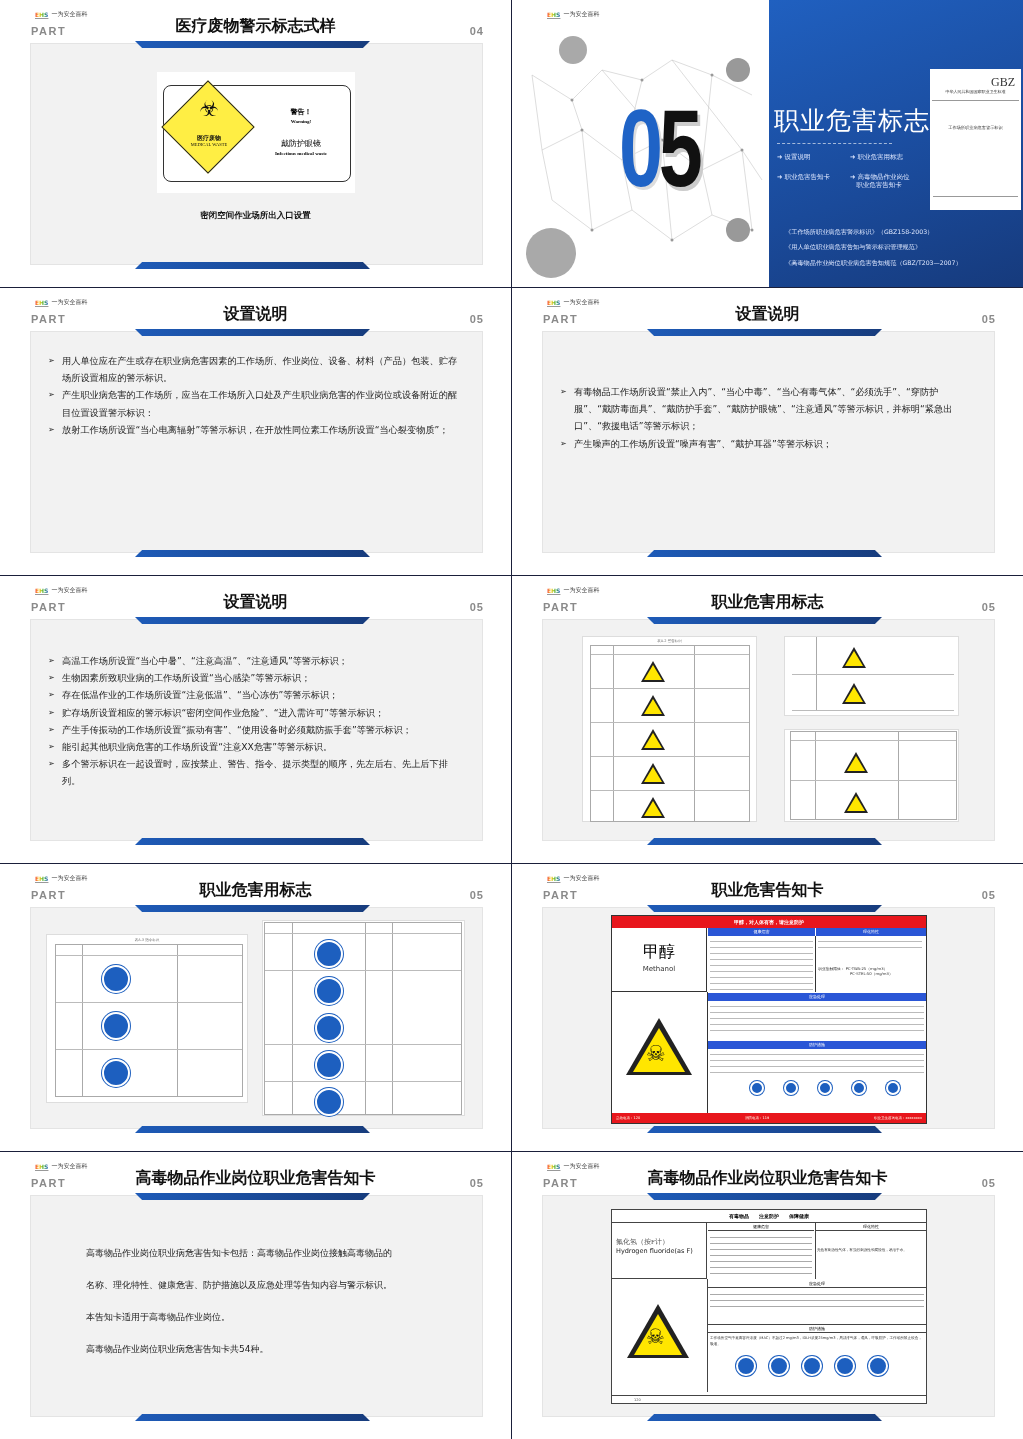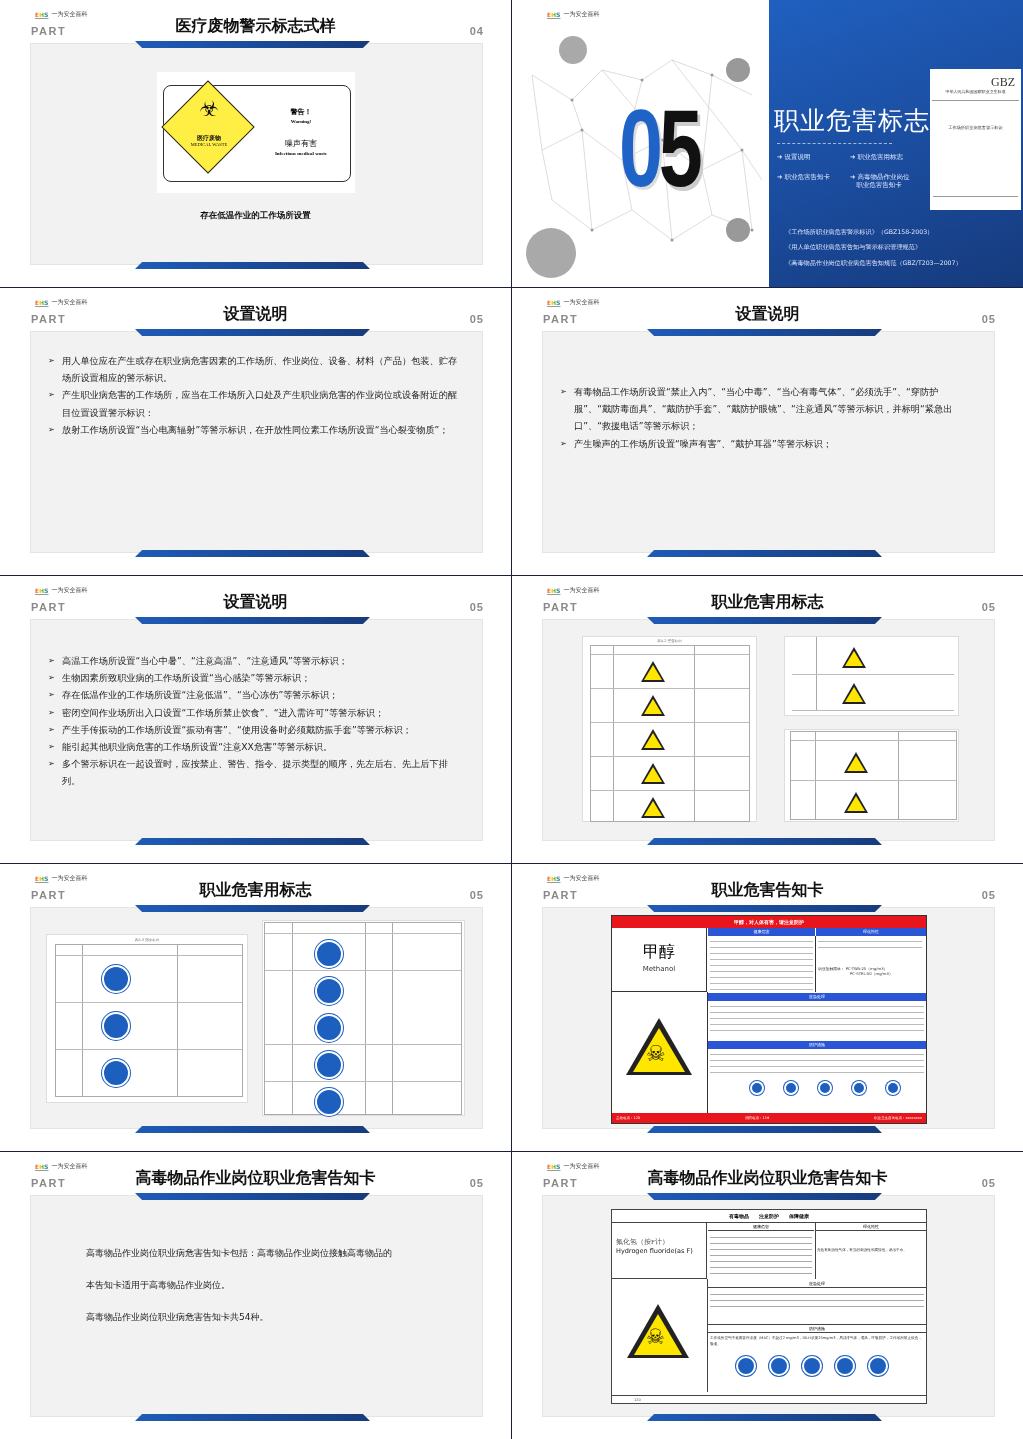--- a/index.html
+++ b/index.html
@@ -54,24 +54,24 @@
     <div class="bar-top"></div>
     <div class="bar-bot"></div>
     <div style="position:absolute;left:157px;top:72px;width:198px;height:121px;background:#fff">
       <div style="position:absolute;left:6px;top:13px;width:188px;height:97px;border:1px solid #333;border-radius:8px"></div>
       <div style="position:absolute;left:18px;top:22px;width:66px;height:66px;background:#ffee44;border:1px solid #222;transform:rotate(45deg);transform-origin:center"></div>
       <div style="position:absolute;left:32px;top:24px;width:40px;text-align:center;font-size:22px;color:#111;line-height:26px">☣</div>
       <div style="position:absolute;left:22px;top:62px;width:60px;text-align:center;font-size:6px;font-weight:bold;color:#111">医疗废物</div>
       <div style="position:absolute;left:22px;top:70px;width:60px;text-align:center;font-size:4.5px;color:#111;font-family:'Liberation Serif',serif">MEDICAL WASTE</div>
       <div style="position:absolute;left:100px;top:35px;width:88px;text-align:center;font-size:7px;font-weight:bold">警告！</div>
       <div style="position:absolute;left:100px;top:47px;width:88px;text-align:center;font-size:5px;font-weight:bold;font-family:'Liberation Serif',serif">Warning!</div>
-      <div style="position:absolute;left:100px;top:66px;width:88px;text-align:center;font-size:8px">噪声有害</div>
+      <div style="position:absolute;left:100px;top:66px;width:88px;text-align:center;font-size:8px">戴防护眼镜</div>
       <div style="position:absolute;left:96px;top:79px;width:96px;text-align:center;font-size:5px;font-weight:bold;font-family:'Liberation Serif',serif">Infectious medical waste</div>
     </div>
-    <div style="position:absolute;left:0;right:0;top:210px;text-align:center;font-size:8.5px;font-weight:bold;color:#111">存在低温作业的工作场所设置</div>
+    <div style="position:absolute;left:0;right:0;top:210px;text-align:center;font-size:8.5px;font-weight:bold;color:#111">密闭空间作业场所出入口设置</div>
   </div>
 
   <div class="slide" style="left:512px;top:0">
     <div class="s2-left">
       <svg width="257" height="287" style="position:absolute;left:0;top:0">
         <g stroke="#bbb" stroke-width="0.5" fill="none">
           <polyline points="20,75 60,100 90,70 130,80 160,60 200,75 240,95"></polyline>
           <polyline points="30,150 70,130 110,160 150,140 190,170 230,150 250,180"></polyline>
           <polyline points="40,200 80,230 120,210 160,240 200,215 240,230"></polyline>
           <polyline points="60,100 70,130 80,230"></polyline>
@@ -164,21 +164,21 @@
     <div class="part">PART</div>
     <div class="num">05</div>
     <div class="title">设置说明</div>
     <div class="panel"></div>
     <div class="bar-top"></div>
     <div class="bar-bot"></div>
     <ul class="bullets" style="top:76px">
       <li>高温工作场所设置“当心中暑”、“注意高温”、“注意通风”等警示标识；</li>
       <li>生物因素所致职业病的工作场所设置“当心感染”等警示标识；</li>
       <li>存在低温作业的工作场所设置“注意低温”、“当心冻伤”等警示标识；</li>
-      <li>密闭空间作业场所出入口设置“工作场所禁止饮食”、“进入需许可”等警示标识；</li>
+      <li>贮存场所设置相应的警示标识“密闭空间作业危险”、“进入需许可”等警示标识；</li>
       <li>产生手传振动的工作场所设置“振动有害”、“使用设备时必须戴防振手套”等警示标识；</li>
       <li>能引起其他职业病危害的工作场所设置“注意XX危害”等警示标识。</li>
       <li>多个警示标识在一起设置时，应按禁止、警告、指令、提示类型的顺序，先左后右、先上后下排列。</li>
     </ul>
   </div>
 
   <div class="slide" style="left:512px;top:576px">
     <div class="logo">
         <span class="ehs">EHS</span>
         <span>一为安全百科</span>
@@ -321,20 +321,21 @@
         <span>一为安全百科</span>
       </div>
     <div class="part">PART</div>
     <div class="num">05</div>
     <div class="title">高毒物品作业岗位职业危害告知卡</div>
     <div class="panel"></div>
     <div class="bar-top"></div>
     <div class="bar-bot"></div>
     <div style="position:absolute;left:86px;top:85px;font-size:9px;line-height:32px;color:#222">
       <div>高毒物品作业岗位职业病危害告知卡包括：高毒物品作业岗位接触高毒物品的</div>
+      <div>名称、理化特性、健康危害、防护措施以及应急处理等告知内容与警示标识。</div>
       <div>本告知卡适用于高毒物品作业岗位。</div>
       <div>高毒物品作业岗位职业病危害告知卡共54种。</div>
     </div>
   </div>
 
   <div class="slide" style="left:512px;top:1152px;height:287px">
     <div class="logo">
         <span class="ehs">EHS</span>
         <span>一为安全百科</span>
       </div>

